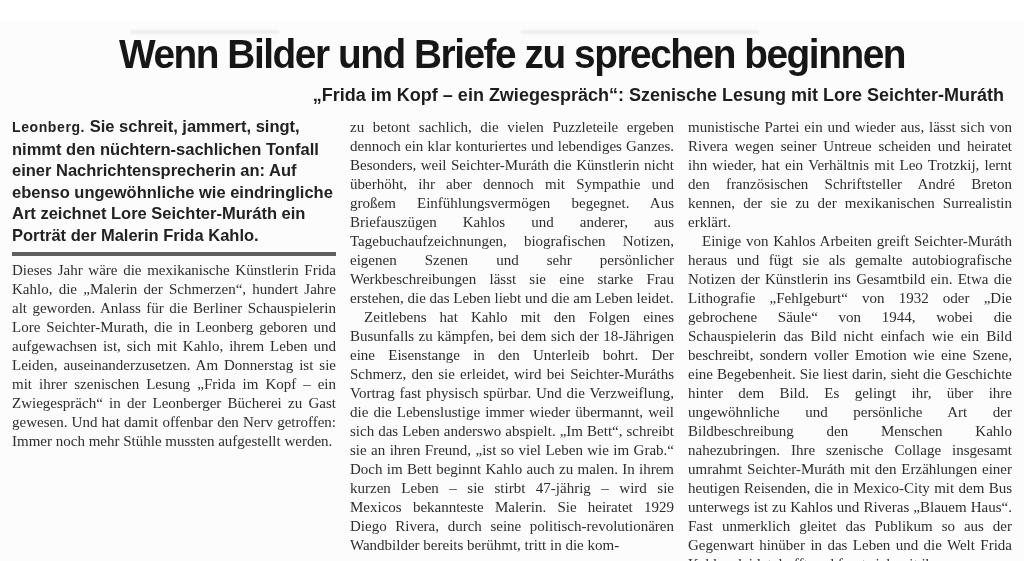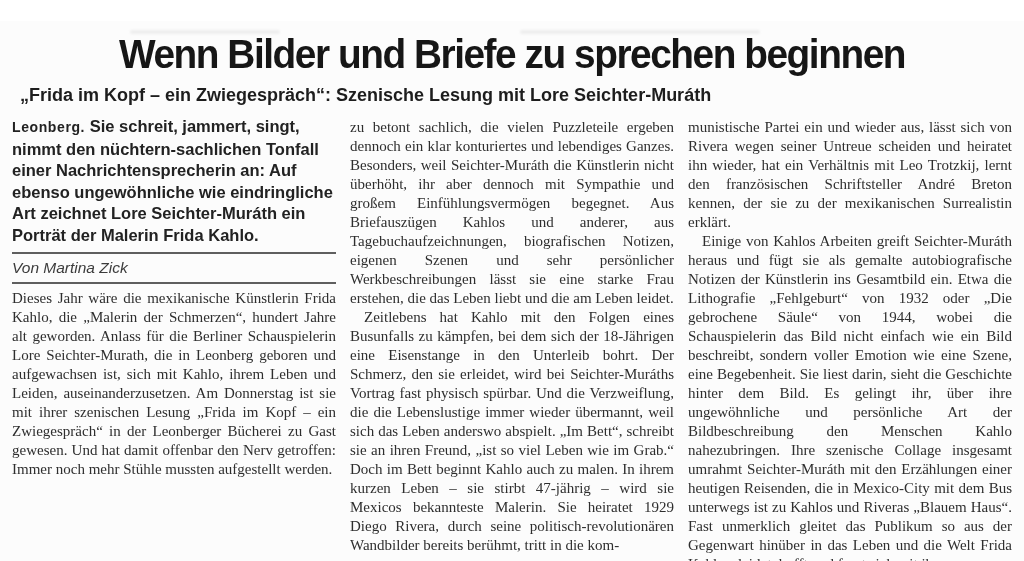--- a/index.html
+++ b/index.html
@@ -39,21 +39,21 @@
     text-align: center;
     color: var(--headline-ink);
     margin: 10px 20px 0 20px;
     transform: scaleX(0.97);
   }
   .subheadline {
     font-family: "Liberation Sans", sans-serif;
     font-weight: bold;
     font-size: 18px;
     line-height: 22px;
-    text-align: left;
+    text-align: right;
     color: #1d1d1d;
     margin: 7px 20px 10px 20px;
   }
   .columns {
     display: flex;
     gap: 14px;
     padding: 0 12px;
     align-items: flex-start;
   }
   .column { flex: 1 1 0; min-width: 0; }
@@ -102,21 +102,20 @@
   <div class="scan-artifact artifact-2"></div>
 
   <h1 class="headline">Wenn Bilder und Briefe zu sprechen beginnen</h1>
   <h2 class="subheadline">„Frida im Kopf – ein Zwiegespräch“: Szenische Lesung mit Lore Seichter-Muráth</h2>
 
   <div class="columns">
 
     <div class="column">
       <p class="lead"><span class="dateline">Leonberg.</span> <span>Sie schreit, jammert, singt, nimmt den nüchtern-sachlichen Tonfall einer Nachrichtensprecherin an: Auf ebenso ungewöhnliche wie eindringliche Art zeichnet Lore Seichter-Muráth ein Porträt der Malerin Frida Kahlo.</span></p>
       <div class="byline-rule"></div>
-      <div class="byline">Von Martina Zick</div>
       <div class="byline-rule" style="margin-top:0;"></div>
       <div class="body-text">
           <p class="body-p" lang="de">Dieses Jahr wäre die mexikanische Künstlerin Frida Kahlo, die „Malerin der Schmerzen“, hundert Jahre alt geworden. Anlass für die Berliner Schauspielerin Lore Seichter-Murath, die in Leonberg geboren und aufgewachsen ist, sich mit Kahlo, ihrem Leben und Leiden, auseinanderzusetzen. Am Donnerstag ist sie mit ihrer szenischen Lesung „Frida im Kopf – ein Zwiegespräch“ in der Leonberger Bücherei zu Gast gewesen. Und hat damit offenbar den Nerv getroffen: Immer noch mehr Stühle mussten aufgestellt werden.</p>
         </div>
     </div>
 
     <div class="column">
       <div class="body-text" style="margin-top:2px;">
           <p class="body-p" lang="de">zu betont sachlich, die vielen Puzzleteile ergeben dennoch ein klar konturiertes und lebendiges Ganzes. Besonders, weil Seichter-Muráth die Künstlerin nicht überhöht, ihr aber dennoch mit Sympathie und großem Einfühlungsvermögen begegnet. Aus Briefauszügen Kahlos und anderer, aus Tagebuchaufzeichnungen, biografischen Notizen, eigenen Szenen und sehr persönlicher Werkbeschreibungen lässt sie eine starke Frau erstehen, die das Leben liebt und die am Leben leidet.</p>
           <p class="body-p indent" lang="de">Zeitlebens hat Kahlo mit den Folgen eines Busunfalls zu kämpfen, bei dem sich der 18-Jährigen eine Eisenstange in den Unterleib bohrt. Der Schmerz, den sie erleidet, wird bei Seichter-Muráths Vortrag fast physisch spürbar. Und die Verzweiflung, die die Lebenslustige immer wieder übermannt, weil sich das Leben anderswo abspielt. „Im Bett“, schreibt sie an ihren Freund, „ist so viel Leben wie im Grab.“ Doch im Bett beginnt Kahlo auch zu malen. In ihrem kurzen Leben – sie stirbt 47-jährig – wird sie Mexicos bekannteste Malerin. Sie heiratet 1929 Diego Rivera, durch seine politisch-revolutionären Wandbilder bereits berühmt, tritt in die kom-</p>

